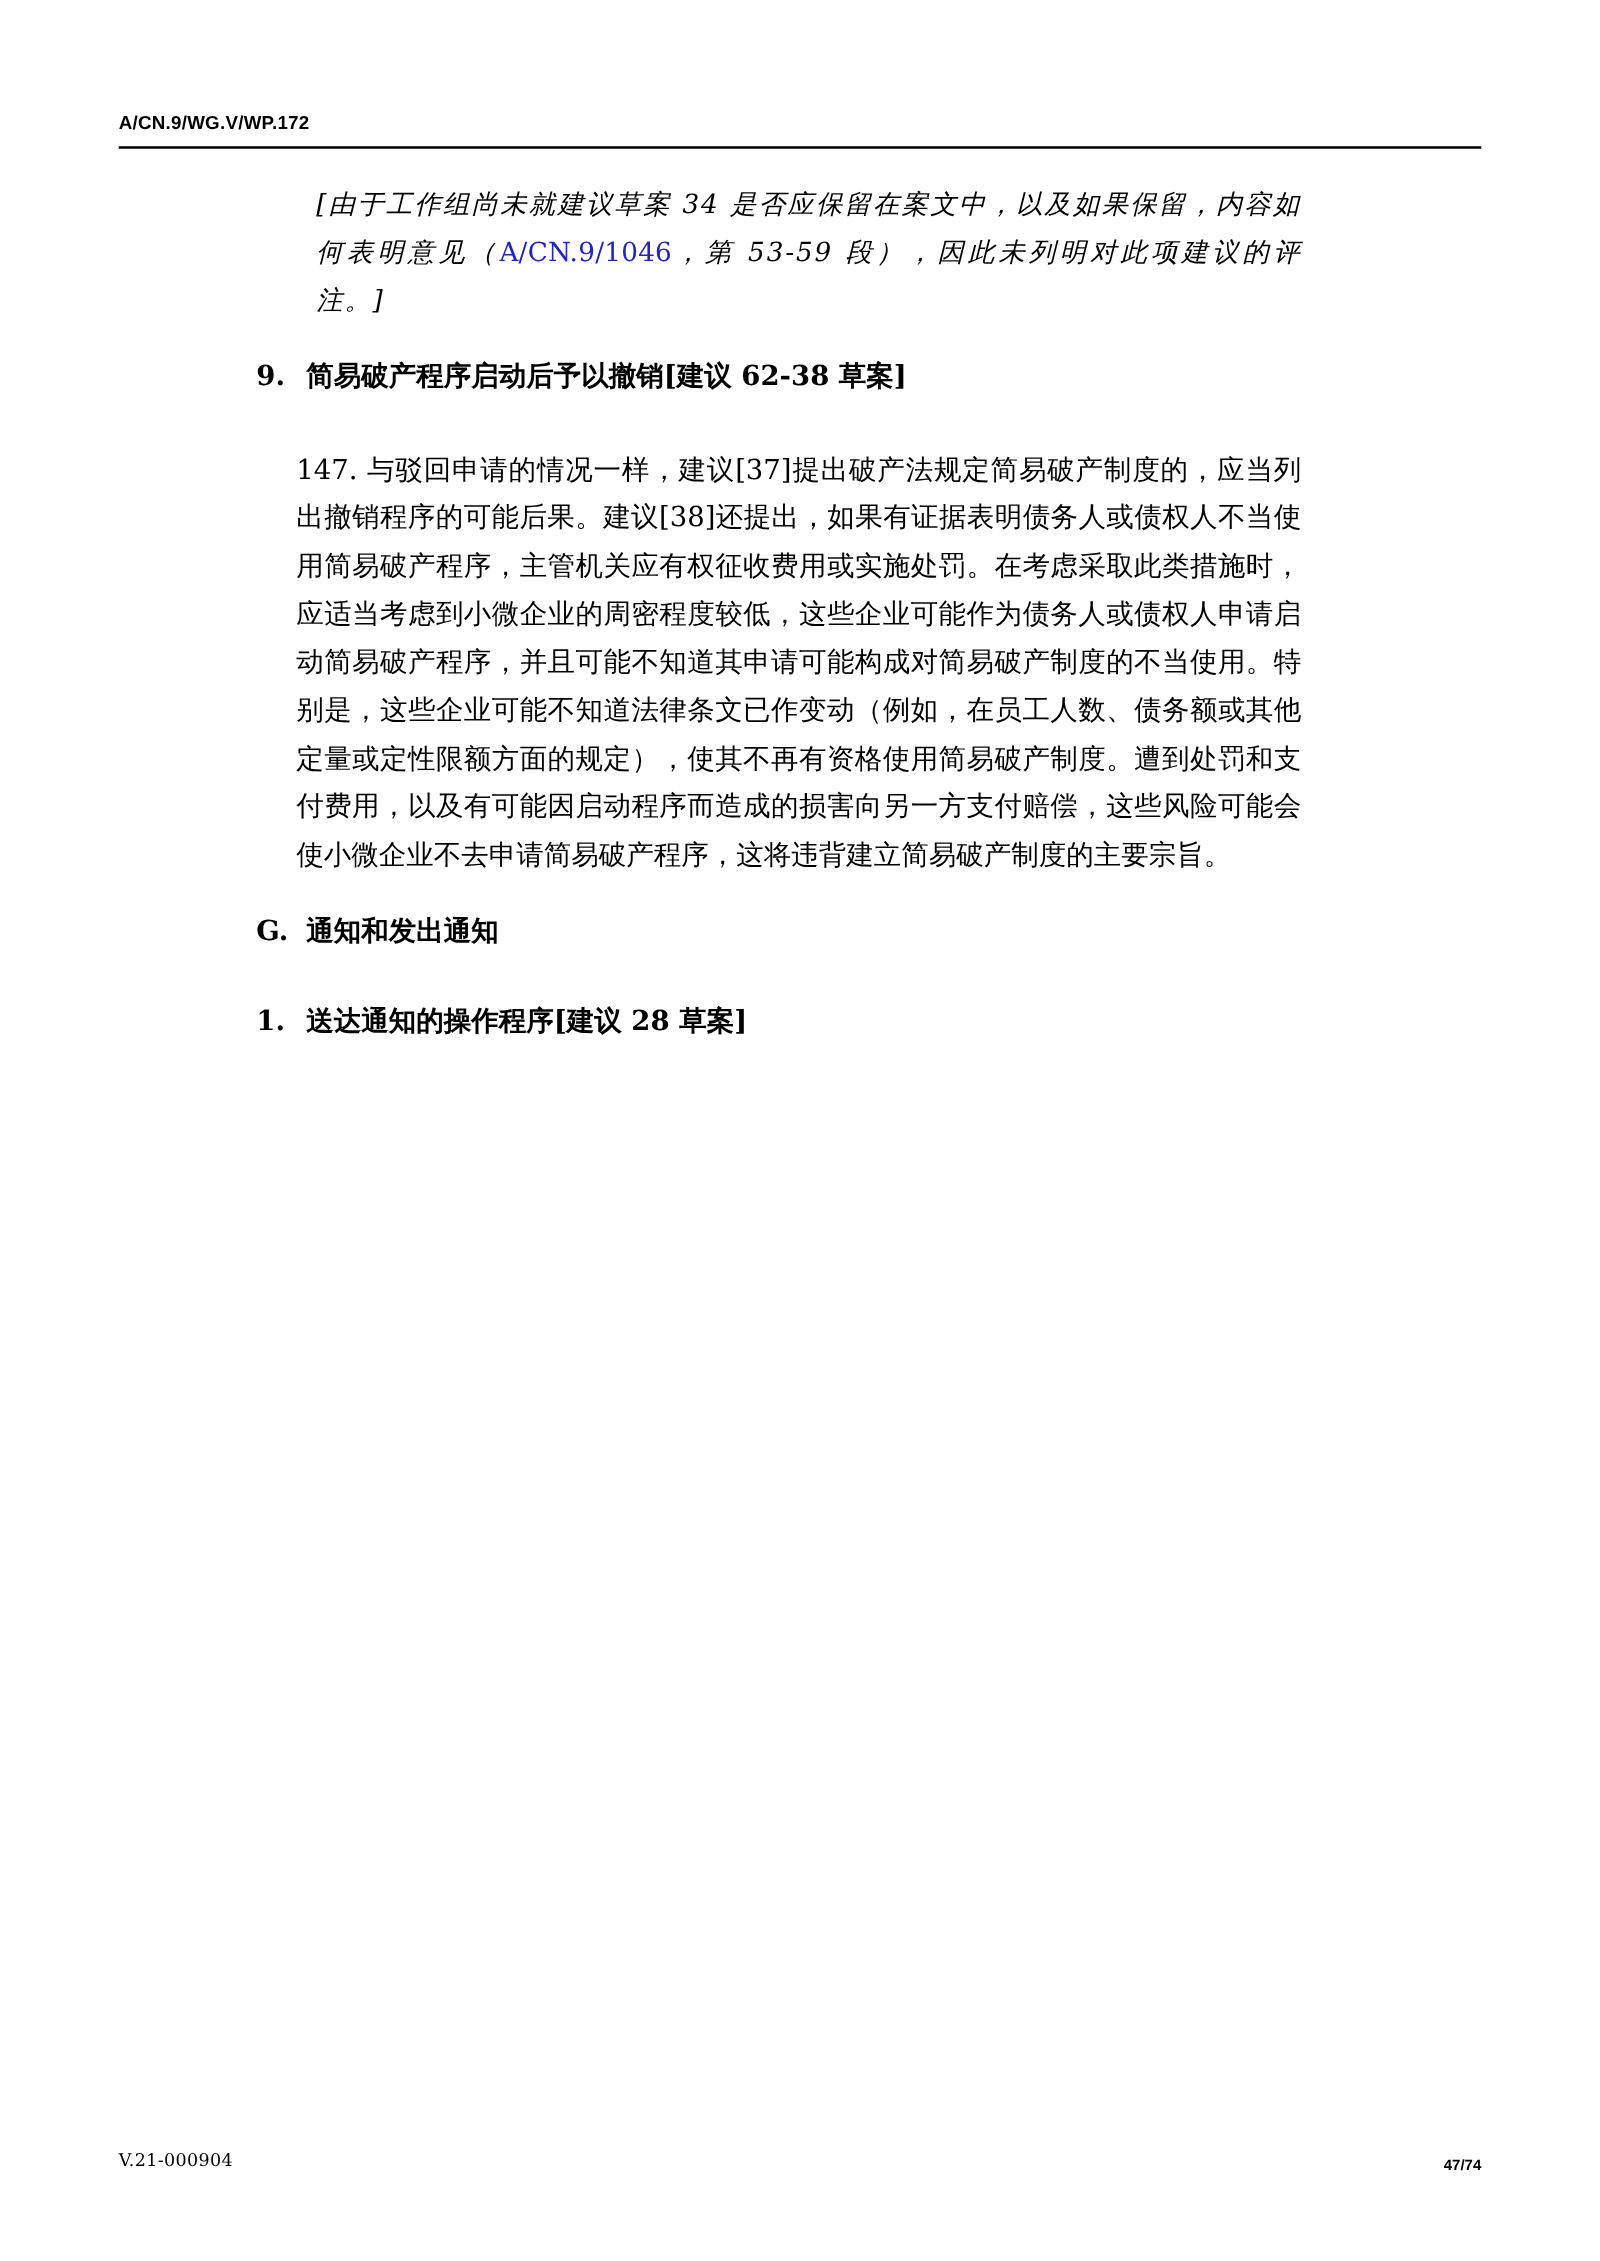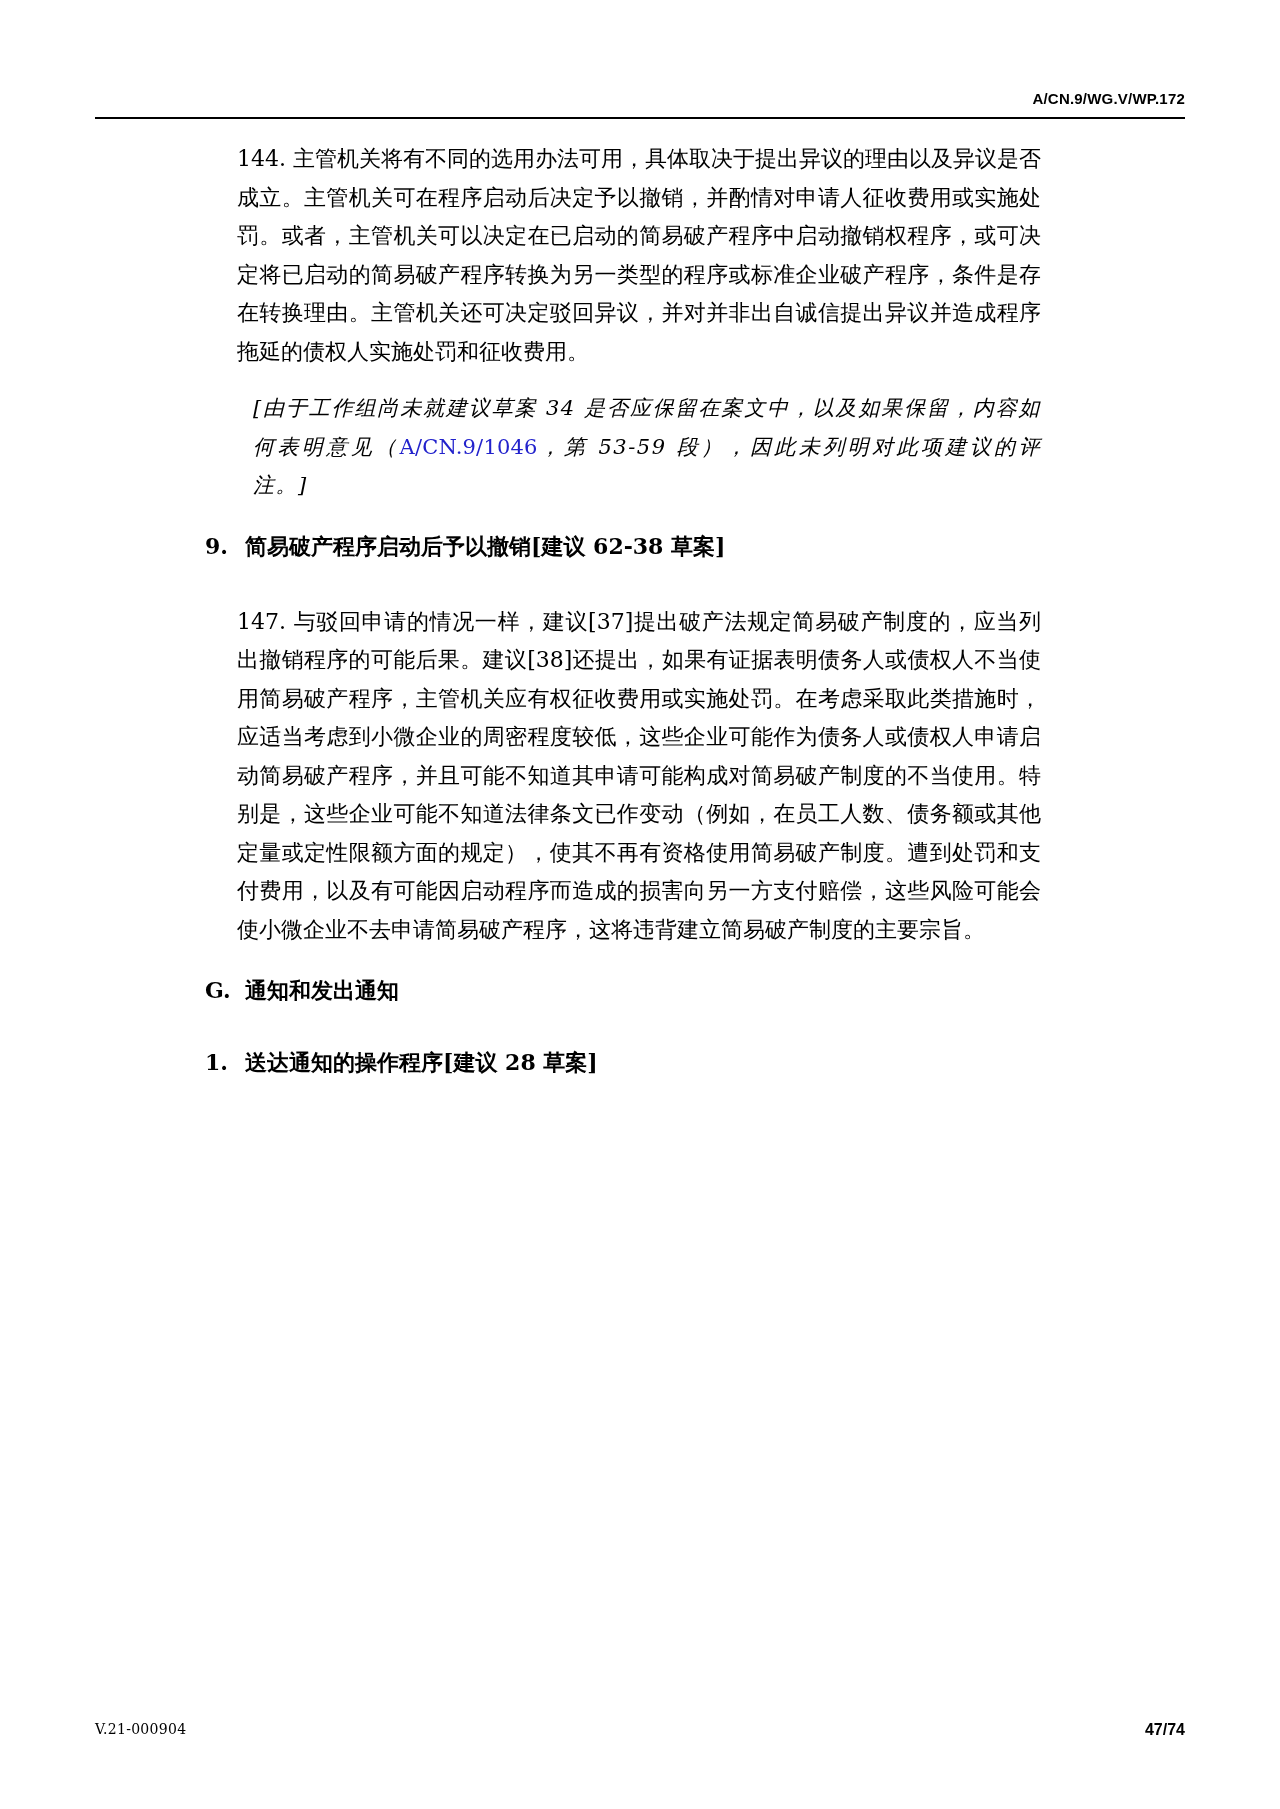--- a/index.html
+++ b/index.html
@@ -14,21 +14,21 @@
     background: #ffffff;
     color: #000000;
     font-family: "DejaVu Serif", serif;
     overflow: hidden;
   }
   .header-symbol {
     position: absolute;
     top: 90px;
     left: 95px;
     right: 95px;
-    text-align: right;
+    text-align: left;
     font-family: "Liberation Sans", sans-serif;
     font-weight: bold;
     font-size: 15px;
     letter-spacing: 0.2px;
   }
   .header-rule {
     position: absolute;
     top: 117px;
     left: 95px;
     right: 95px;
@@ -85,35 +85,34 @@
     font-size: 14px;
     letter-spacing: 0.3px;
     text-align: right;
   }
   .footer-right {
     position: absolute;
     right: 95px;
     bottom: 70px;
     font-family: "Liberation Sans", sans-serif;
     font-weight: bold;
-    font-size: 16px;
+    font-size: 12px;
   }
 </style>
 </head>
 <body>
 
 <div class="page">
 
   <div class="header-symbol">A/CN.9/WG.V/WP.172</div>
 
   <div class="header-rule"></div>
 
   <div class="content">
 
-    <p class="para">144. 主管机关将有不同的选用办法可用，具体取决于提出异议的理由以及异议是否成立。主管机关可在程序启动后决定予以撤销，并酌情对申请人征收费用或实施处罚。或者，主管机关可以决定在已启动的简易破产程序中启动撤销权程序，或可决定将已启动的简易破产程序转换为另一类型的程序或标准企业破产程序，条件是存在转换理由。主管机关还可决定驳回异议，并对并非出自诚信提出异议并造成程序拖延的债权人实施处罚和征收费用。</p>
 
     <p class="note"><span>[由于工作组尚未就建议草案 34 是否应保留在案文中，以及如果保留，内容如何表明意见（</span><a class="doclink">A/CN.9/1046</a><span>，第 53-59 段），因此未列明对此项建议的评注。]</span></p>
 
     <div class="heading">
       <span class="num">9.</span>
       <span class="title">简易破产程序启动后予以撤销[建议 62-38 草案]</span>
     </div>
 
 
 

